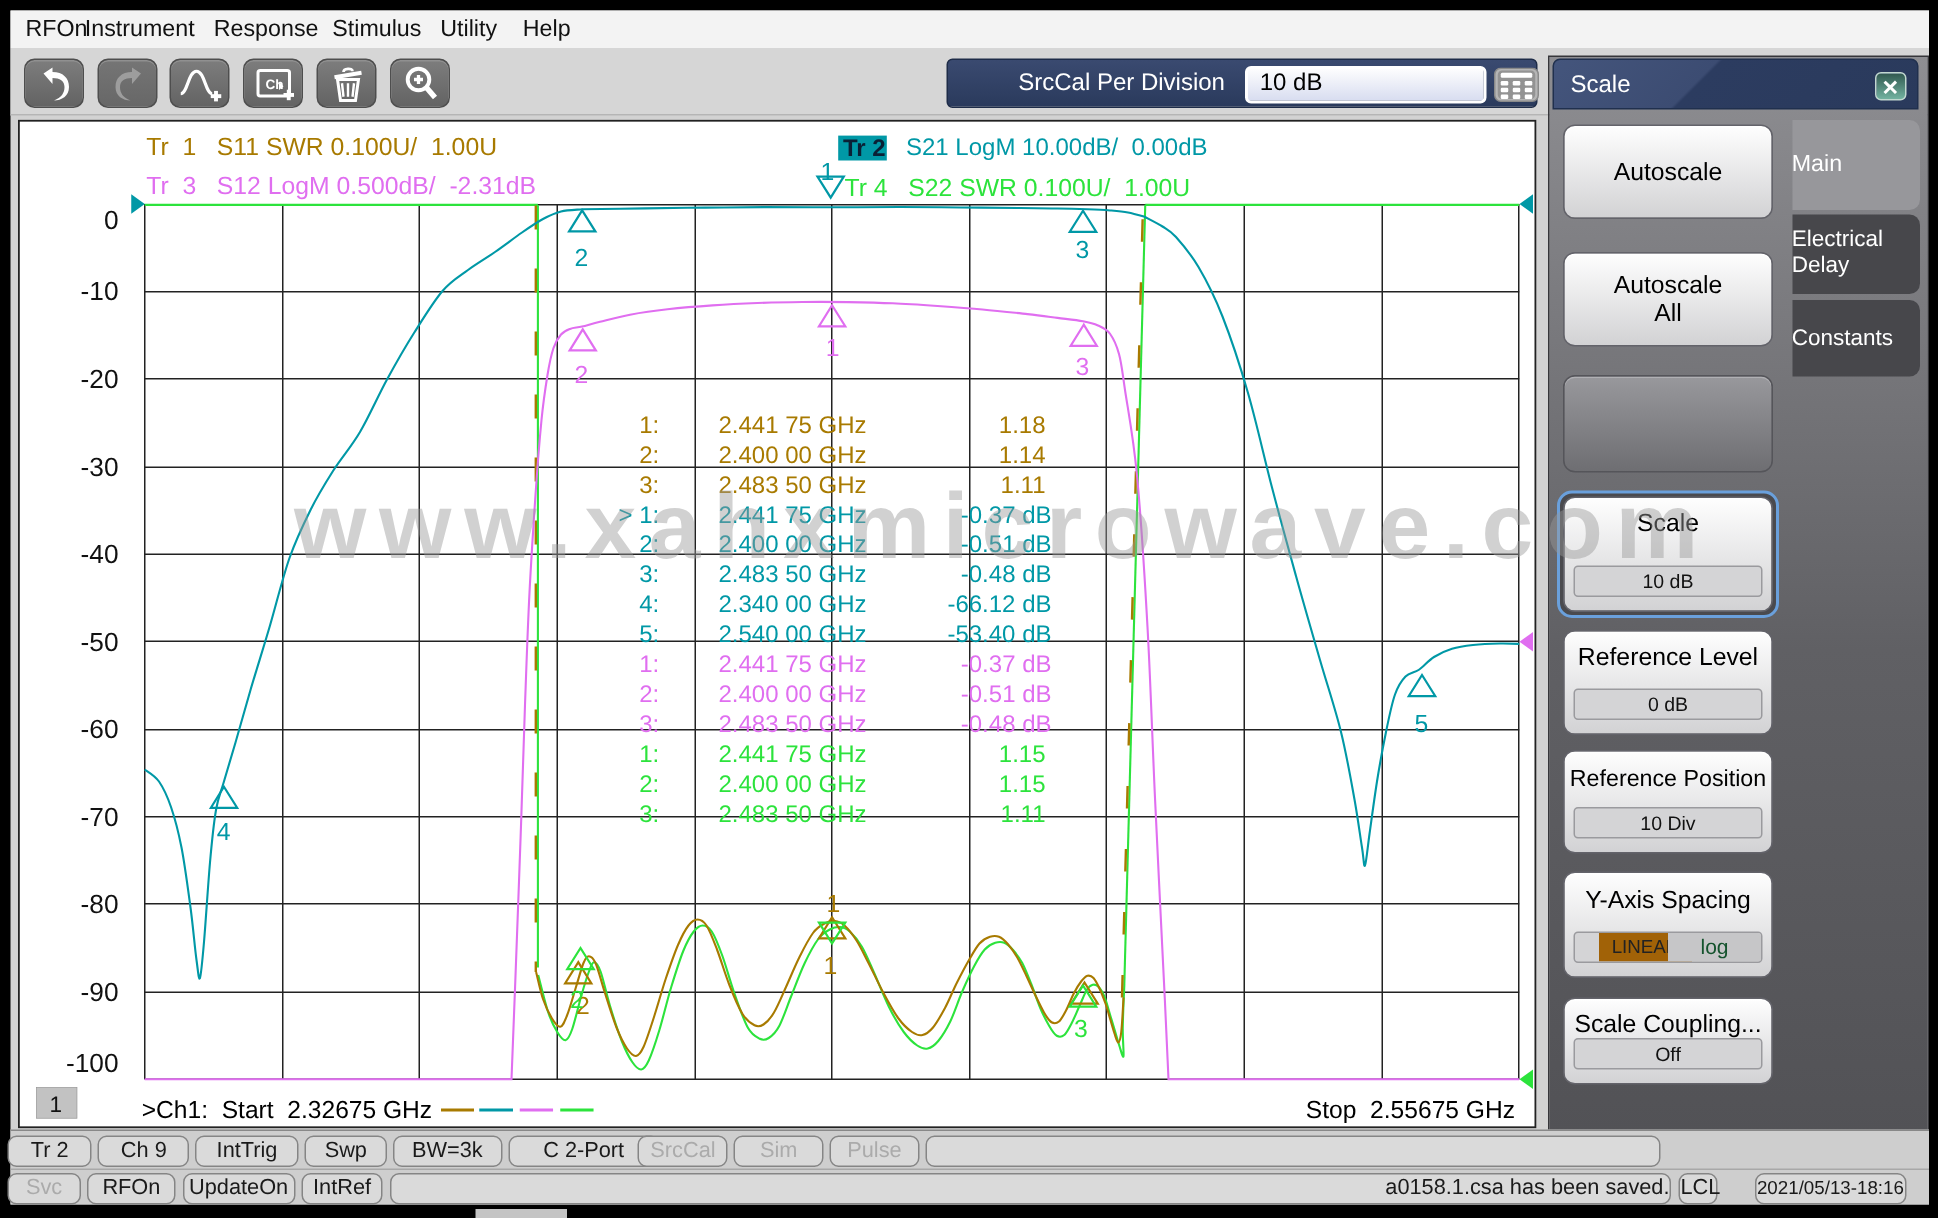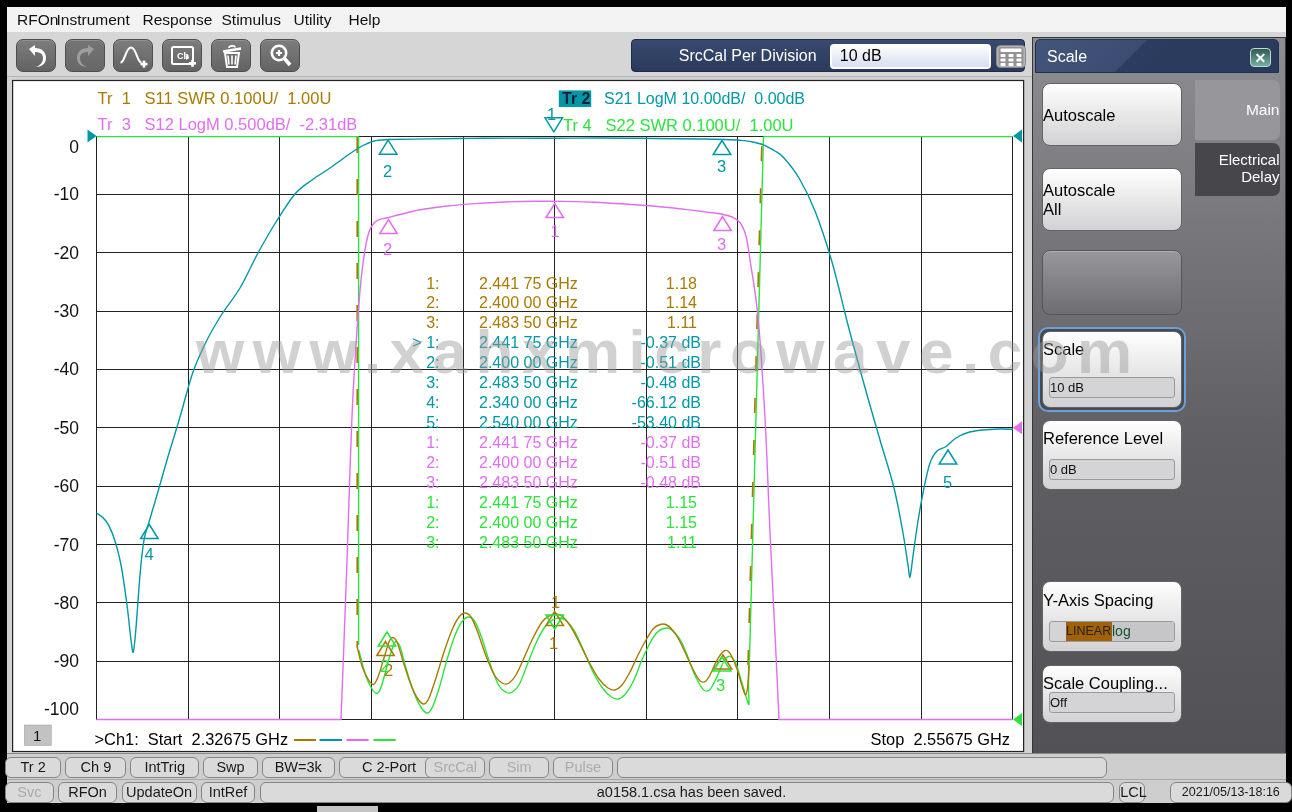--- a/index.html
+++ b/index.html
@@ -14,23 +14,23 @@
 .spd .lbl{position:absolute;left:47px;top:7px;font-size:16px;color:#fff}
 .spd .inp{position:absolute;left:198px;top:4px;width:161px;height:24.5px;border-radius:4px;
 background:linear-gradient(#fdfdfe,#d8ddf0);border:2px solid #fff;font-size:16px;color:#000;padding:1px 0 0 8px}
 .panel{position:absolute;left:1025px;top:30px;width:254px;height:720px;background:linear-gradient(#8e8e92,#606064 55%,#525256);border:1px solid #36363a}
 .phead{position:absolute;left:2px;top:1px;width:244px;height:34px;border-radius:5px 5px 0 0;
 background:linear-gradient(135deg,#44557c 0%,#3c4c72 40%,#2c3c60 41%,#2a3a5c 100%);border:1px solid #20304e}
 .phead .t{position:absolute;left:11px;top:8px;font-size:16px;color:#fff}
 .pclose{position:absolute;left:214px;top:7.5px;width:20.5px;height:19.5px;border-radius:4px;
 background:linear-gradient(#315950,#72b2a0);border:1px solid #c2d8d0;color:#fff;
 font-size:14px;font-weight:bold;text-align:center;line-height:18px}
-.tab{position:absolute;left:161.5px;width:85px;color:#fff;text-align:right;border-radius:0 7px 7px 0}
+.tab{position:absolute;left:161.5px;width:85px;color:#fff;text-align:left;border-radius:0 7px 7px 0}
 .pbtn{position:absolute;left:9px;width:140px;border-radius:8px;background:linear-gradient(#fefefe,#d2d2d4);
-border:1px solid #63636a;box-shadow:inset 0 1px 0 #fff;color:#000;text-align:left;font-size:16.5px}
+border:1px solid #63636a;box-shadow:inset 0 1px 0 #fff;color:#000;text-align:center;font-size:16.5px}
 .pbtn .val{position:absolute;left:6px;right:6px;bottom:9px;height:21px;background:#d4d4d6;
 border:1px solid #9a9a9e;border-radius:3px;font-size:13px;color:#111;line-height:19px}
 .bbtn{position:absolute;height:21.5px;border-radius:6px;background:#dadada;border:1px solid #858585;
 font-size:14.5px;color:#1a1a1a;text-align:center;line-height:19px}
 .dis{color:#ababab}
 svg{position:absolute;left:0;top:0;z-index:5}
 .wm{position:absolute;left:196px;top:316px;z-index:9;font-family:Liberation Sans, sans-serif;
 font-weight:bold;font-size:62px;color:rgba(152,152,152,0.45);letter-spacing:8.5px;white-space:nowrap}
 </style></head><body>
 <div class="frame">
@@ -104,26 +104,28 @@
         </g>
       </svg>
     </div>
  <div class="panel">
   <div class="phead">
         <span class="t">Scale</span>
         <span class="pclose">✕</span>
       </div>
   <div class="tab" style="top:41.5px;height:60px;background:#97979b;font-size:15.5px;line-height:60px">Main</div>
   <div class="tab" style="top:104.5px;height:53px;background:#47474b;font-size:15px;padding-top:8px">Electrical<br>Delay</div>
+  <div class="tab" style="top:161.9px;height:51px;background:#47474b;font-size:15px;line-height:51px">Constants</div>
   <div class="pbtn" style="top:45px;height:63px;line-height:63px">Autoscale</div>
   <div class="pbtn" style="top:130px;height:62.5px;padding-top:12px;line-height:19px">Autoscale<br>All</div>
   <div class="pbtn" style="top:211.8px;height:65px;background:linear-gradient(#98989c,#6e6e72);border-color:#55555a;box-shadow:inset 0 1px 0 #b0b0b4"></div>
   <div style="position:absolute;left:5px;top:289px;width:148px;height:85px;border:2px solid #6aa0dc;border-radius:10px;background:#4a4a4e"></div>
   <div class="pbtn" style="top:293px;height:77px;padding-top:8px">Scale<div class="val">10 dB</div></div>
   <div class="pbtn" style="top:382.3px;height:69.5px;padding-top:8px">Reference Level<div class="val">0 dB</div></div>
+  <div class="pbtn" style="top:462px;height:68.6px;padding-top:10px;font-size:15.5px;white-space:nowrap">Reference Position<div class="val">10 Div</div></div>
   <div class="pbtn" style="top:543.3px;height:71px;padding-top:9px">Y-Axis Spacing
     <div class="val" style="padding:0;overflow:hidden">
           <span style="position:absolute;left:16px;top:0;width:62px;height:100%;background:#a16207;color:#222;font-size:12.5px">LINEAR</span>
           <span style="position:absolute;left:62px;top:0;right:0;height:100%;background:#c6c6c8;color:#14532d;font-size:14px">log</span>
         </div></div>
   <div class="pbtn" style="top:627.1px;height:58px;padding-top:8px">Scale Coupling...<div class="val">Off</div></div>
  </div>
  <div style="position:absolute;left:0;top:746px;width:1279px;height:50px;background:#cecece;border-top:1px solid #888"></div>
     <div style="position:absolute;left:0;top:771.5px;width:1279px;height:1px;background:#a8a8a8"></div>
     <div class="bbtn" style="left:-1.9000000000000004px;top:749.5px;width:56px">Tr 2</div>
@@ -133,23 +135,23 @@
     <div class="bbtn" style="left:255px;top:749.5px;width:72.5px">BW=3k</div>
     <div class="bbtn" style="left:331.6px;top:749.5px;width:101px">C  2-Port</div>
     <div class="bbtn dis" style="left:418.4px;top:749.5px;width:59.8px">SrcCal</div>
     <div class="bbtn dis" style="left:482.3px;top:749.5px;width:59.7px">Sim</div>
     <div class="bbtn dis" style="left:546.1px;top:749.5px;width:59.8px">Pulse</div>
     <div class="bbtn" style="left:610px;top:749.5px;width:490px"></div>
     <div class="bbtn dis" style="left:-1.9000000000000004px;top:774.5px;width:48.5px">Svc</div>
     <div class="bbtn" style="left:50.7px;top:774.5px;width:59.8px">RFOn</div>
     <div class="bbtn" style="left:114.6px;top:774.5px;width:75px">UpdateOn</div>
     <div class="bbtn" style="left:193.7px;top:774.5px;width:54.7px">IntRef</div>
-    <div class="bbtn" style="left:253px;top:774.5px;width:854px;text-align:center;padding-left:9px">a0158.1.csa has been saved.</div>
+    <div class="bbtn" style="left:253px;top:774.5px;width:854px;text-align:right;padding-left:9px">a0158.1.csa has been saved.</div>
     <div class="bbtn" style="left:1112.3px;top:774.5px;width:26px">LCL</div>
-    <div class="bbtn" style="left:1162.8px;top:774.5px;width:122px;font-size:12.5px">2021/05/13-18:16</div>
+    <div class="bbtn" style="left:1162.8px;top:774.5px;width:101px;font-size:12.5px">2021/05/13-18:16</div>
 </div>
 <svg width="1292" height="812" viewBox="0 0 1292 812">
     <rect x="12.6" y="80.5" width="1011" height="671" fill="#fff" stroke="#222" stroke-width="1.2"></rect>
     <g stroke="#222" stroke-width="1">
       <line x1="96.5" y1="136.0" x2="96.5" y2="719.5"></line>
       <line x1="188.5" y1="136.0" x2="188.5" y2="719.5"></line>
       <line x1="279.5" y1="136.0" x2="279.5" y2="719.5"></line>
       <line x1="371.5" y1="136.0" x2="371.5" y2="719.5"></line>
       <line x1="463.5" y1="136.0" x2="463.5" y2="719.5"></line>
       <line x1="554.5" y1="136.0" x2="554.5" y2="719.5"></line>

